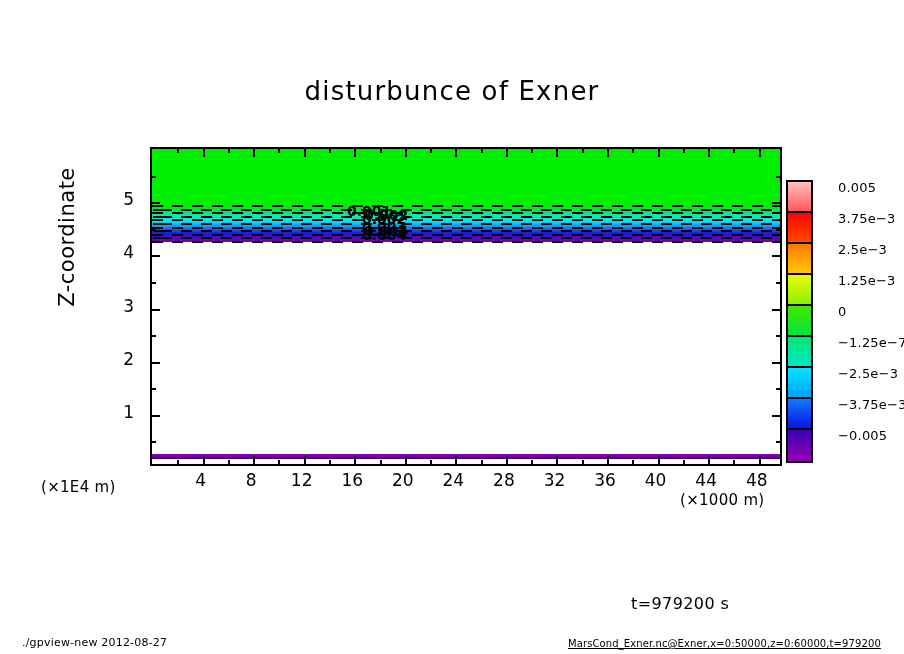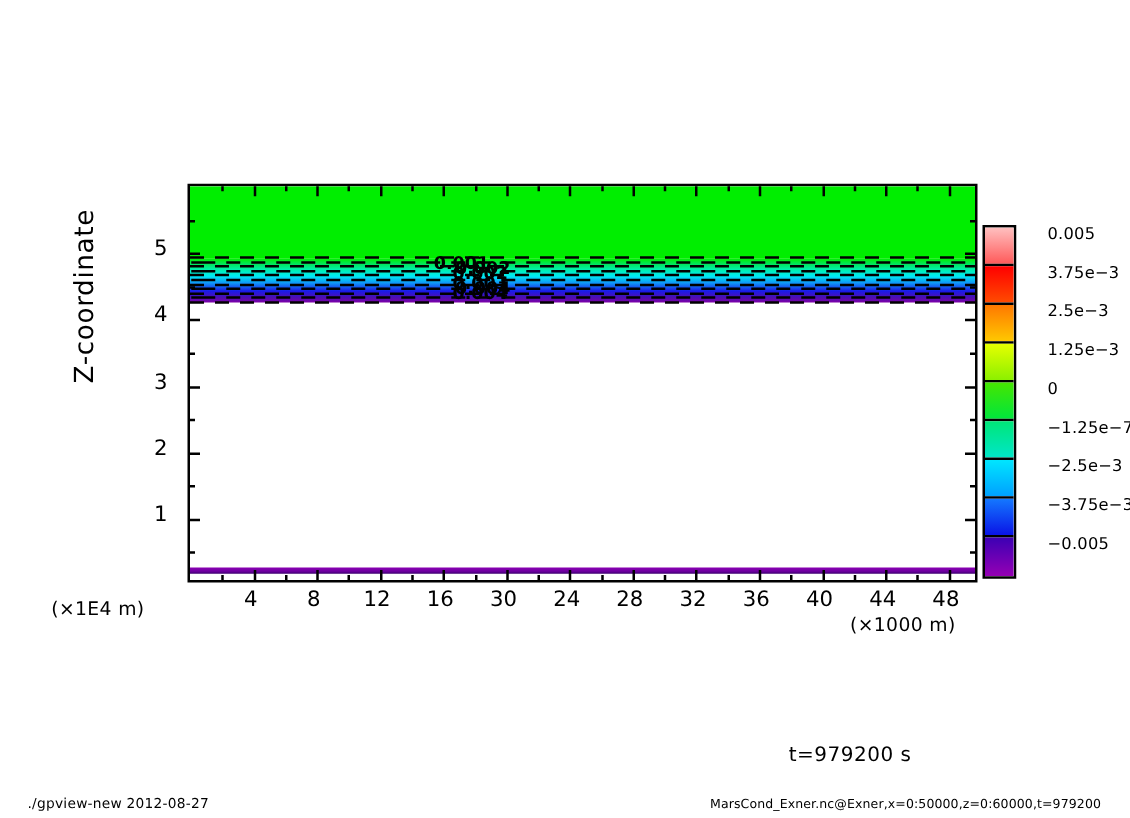--- a/index.html
+++ b/index.html
@@ -116,27 +116,28 @@
     margin-top:-10px;letter-spacing:0.2px;
   }
 
   
   #contour-interval{
     left:0;top:560px;width:904px;text-align:center;
     font-size:17px;letter-spacing:0.6px;
   }
   #time-stamp{left:631px;top:594px;font-size:16px;letter-spacing:0.4px;}
   #footer-left{left:22px;top:636px;font-size:11px;letter-spacing:0.2px;}
-  #footer-right{left:568px;top:638px;font-size:10px;letter-spacing:0.1px;}
+  #footer-right{left:568px;top:638px;font-size:10px;letter-spacing:0.1px;text-decoration:underline;}
 </style>
 </head>
 <body>
 
 <div id="root">
 
+  <div class="abs" id="title">disturbunce of Exner</div>
 
   <div class="abs" id="plot-frame">
     <div id="plot-canvas">
       <div class="band-green"></div>
       <div class="band-grad"></div>
       <div class="contours" id="contour-lines">
           <div class="cline" style="top: 1px; background-position: 0px 0px;"></div>
           <div class="cline" style="top: 4.6px; background-position: 9px 0px;"></div>
           <div class="cline" style="top: 8.2px; background-position: 0px 0px;"></div>
           <div class="cline" style="top: 11.8px; background-position: 9px 0px;"></div>
@@ -236,21 +237,21 @@
         <div class="tick-yr major" style="top: 53.1667px;"></div>
         <div class="tick-yr minor" style="top: 26.5833px;"></div>
       </div>
   </div>
 
   <div id="xnums">
       <div class="xlabel-num" style="left: 200.56px;">4</div>
       <div class="xlabel-num" style="left: 251.12px;">8</div>
       <div class="xlabel-num" style="left: 301.68px;">12</div>
       <div class="xlabel-num" style="left: 352.24px;">16</div>
-      <div class="xlabel-num" style="left: 402.8px;">30</div>
+      <div class="xlabel-num" style="left: 402.8px;">20</div>
       <div class="xlabel-num" style="left: 453.36px;">24</div>
       <div class="xlabel-num" style="left: 503.92px;">28</div>
       <div class="xlabel-num" style="left: 554.48px;">32</div>
       <div class="xlabel-num" style="left: 605.04px;">36</div>
       <div class="xlabel-num" style="left: 655.6px;">40</div>
       <div class="xlabel-num" style="left: 706.16px;">44</div>
       <div class="xlabel-num" style="left: 756.72px;">48</div>
     </div>
   <div id="ynums">
       <div class="ylabel-num" style="top: 412.833px;">1</div>

